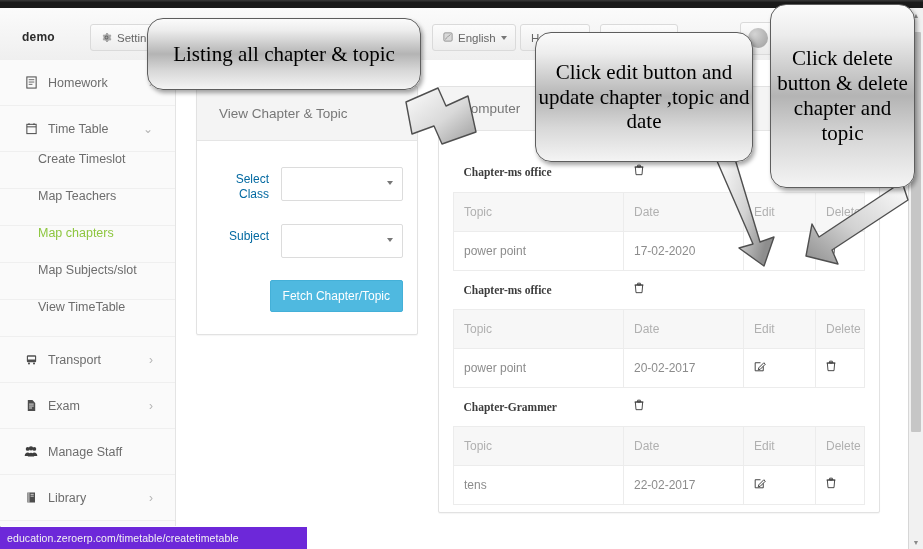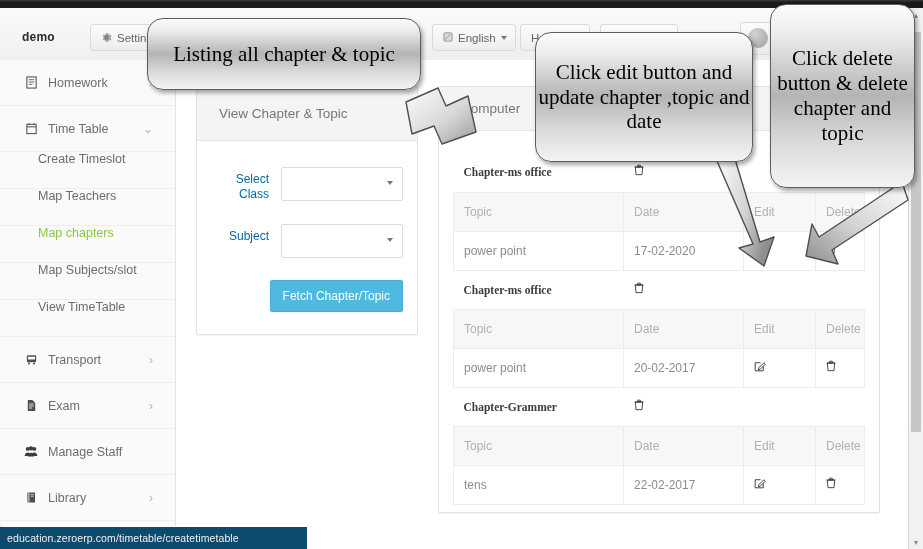--- a/index.html
+++ b/index.html
@@ -161,21 +161,21 @@
   }
   #sb-up{top:0;}
   #sb-down{bottom:0;}
   #sb-thumb{
     position:absolute;left:2px;top:24px;width:10px;height:400px;
     background:#c6c6c6;border-radius:1px;
   }
   
   #statusbar{
     position:absolute;left:0;bottom:0;width:307px;height:22px;
-    background:#0c4a6e;color:#f2f2f2;
+    background:#6d28d9;color:#f2f2f2;
     display:flex;align-items:center;padding:0 7px;box-sizing:border-box;
     font-size:10.5px;letter-spacing:.1px;
     font-family:"Liberation Sans", sans-serif;
   }
   
   .callout{
     position:absolute;
     border:1px solid #5e5e5e;border-radius:16px;
     background:linear-gradient(180deg,#fbfbfb 0%,#ededed 16%,#b4b4b4 50%,#d8d8d8 74%,#f4f4f4 100%);
     box-shadow:2px 3px 4px rgba(0,0,0,.35);

